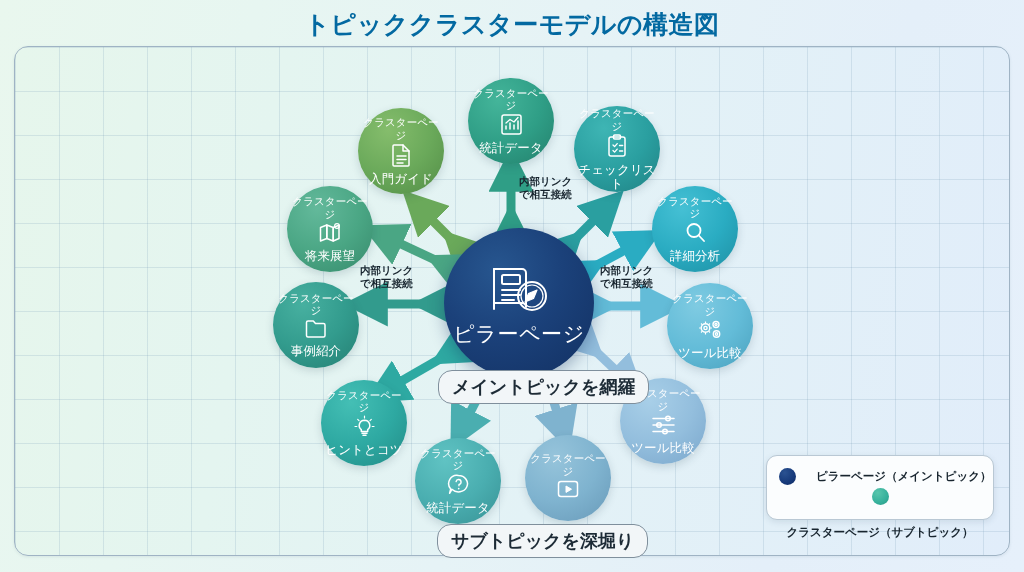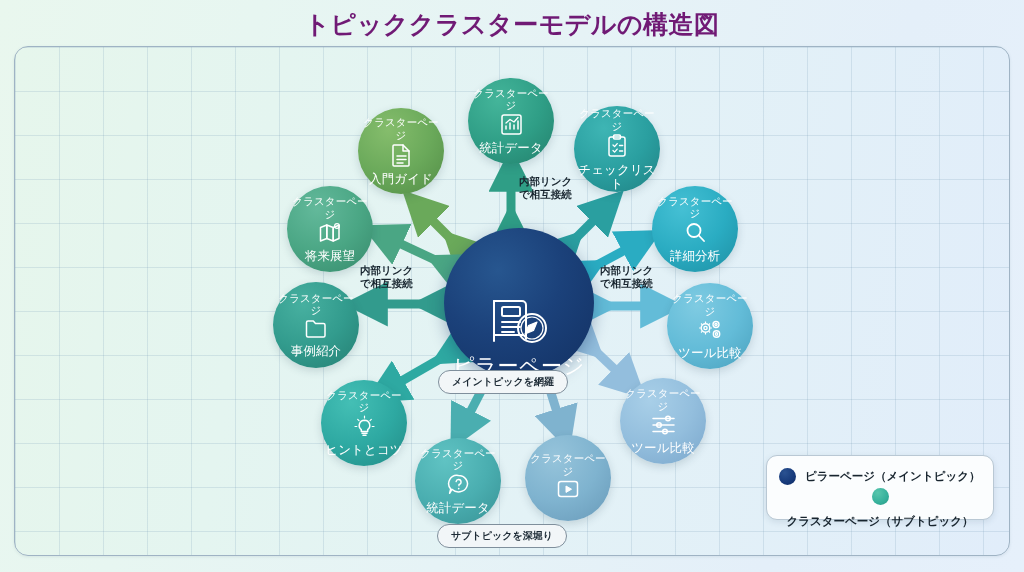--- a/index.html
+++ b/index.html
@@ -7,21 +7,21 @@
   body{
     font-family:"Liberation Sans","DejaVu Sans",sans-serif;
     background:linear-gradient(105deg,#e9f7ee 0%,#e7f6f1 22%,#e6f3f6 50%,#e4eff9 78%,#e6f0fb 100%);
     position:relative; overflow:hidden;
   }
   #stage{ position:absolute; inset:0; width:1024px; height:572px; }
 
   
   .title{
     position:absolute; top:8px; left:0; width:1024px; text-align:center;
-    font-size:25px; font-weight:bold; color:#701a75; letter-spacing:.5px;
+    font-size:25px; font-weight:bold; color:#0369a1; letter-spacing:.5px;
     z-index:40;
   }
 
   
   .panel{
     position:absolute; left:14px; top:46px; width:996px; height:510px;
     border:1.6px solid #9fb3c4; border-radius:14px;
     background:
       repeating-linear-gradient(to right, rgba(125,160,185,.22) 0 1px, transparent 1px 44px),
       repeating-linear-gradient(to bottom, rgba(125,160,185,.22) 0 1px, transparent 1px 44px),
@@ -41,50 +41,49 @@
     box-shadow:0 3px 9px rgba(30,60,80,.17);
   }
   .node .sup{ font-size:10.5px; line-height:1.15; opacity:.96; letter-spacing:.1px; }
   .node .ic{ margin:2px 0 1px; display:block; }
   .node .nm{ font-size:12.5px; font-weight:normal; line-height:1.12; letter-spacing:.1px; }
 
   .pillar{
     left:444px; top:228px; width:150px; height:150px;
     background:radial-gradient(circle at 36% 28%,#27568f 0%,#1b417a 45%,#123062 100%);
     box-shadow:0 5px 16px rgba(18,45,90,.34);
-    justify-content:flex-end;
   }
   .pillar .nm{ font-size:21px; margin-top:2px; letter-spacing:.6px; }
 
   .c{ width:86px; height:86px; }
 
   
   .badge{
     position:absolute; z-index:30;
     background:#f2f6f8; border:1.5px solid #7f8f9c; border-radius:14px;
-    padding:4px 13px; font-size:10px; font-weight:bold; color:#1d2b36;
+    padding:4px 13px; font-size:18px; font-weight:bold; color:#1d2b36;
     white-space:nowrap;
   }
   #badge-main{ left:438px; top:370px; }
   #badge-sub{ left:437px; top:524px; }
 
   
   .elabel{
     position:absolute; z-index:31; font-size:10.5px; font-weight:bold;
     color:#17242e; line-height:1.22; white-space:nowrap; text-align:left;
   }
 
   
   .legend{
     position:absolute; left:766px; top:455px; width:228px;
     background:#fbfdfe; border:1.4px solid #b9c8d4; border-radius:11px;
     padding:9px 12px; z-index:35;
     box-shadow:0 2px 6px rgba(40,70,95,.12);
   }
-  .lrow{ display:flex; align-items:center; gap:9px; height:22px; }
+  .lrow{ display:flex; align-items:center; gap:20px; height:22px; }
   .lrow + .lrow{ margin-top:1px;flex-direction:column; }
   .lswatch{ width:17px; height:17px; border-radius:50%; flex:0 0 17px; }
   .ltext{ font-size:11.5px; font-weight:bold; color:#17242e; white-space:nowrap; }
 </style>
 </head>
 <body>
 
 <div id="stage">
 
   <div class="title">トピッククラスターモデルの構造図</div>

